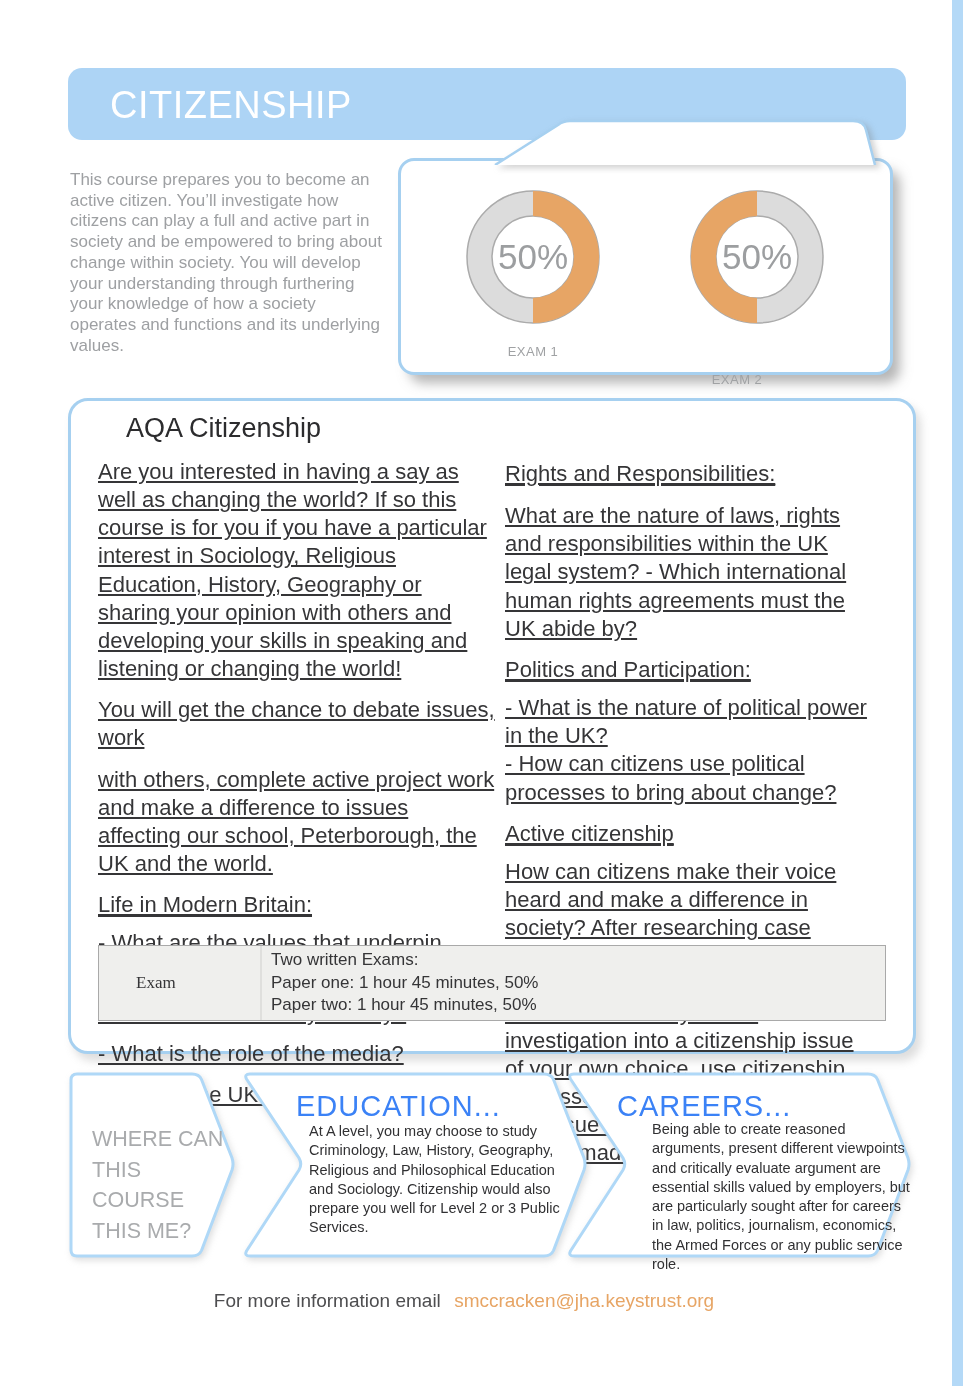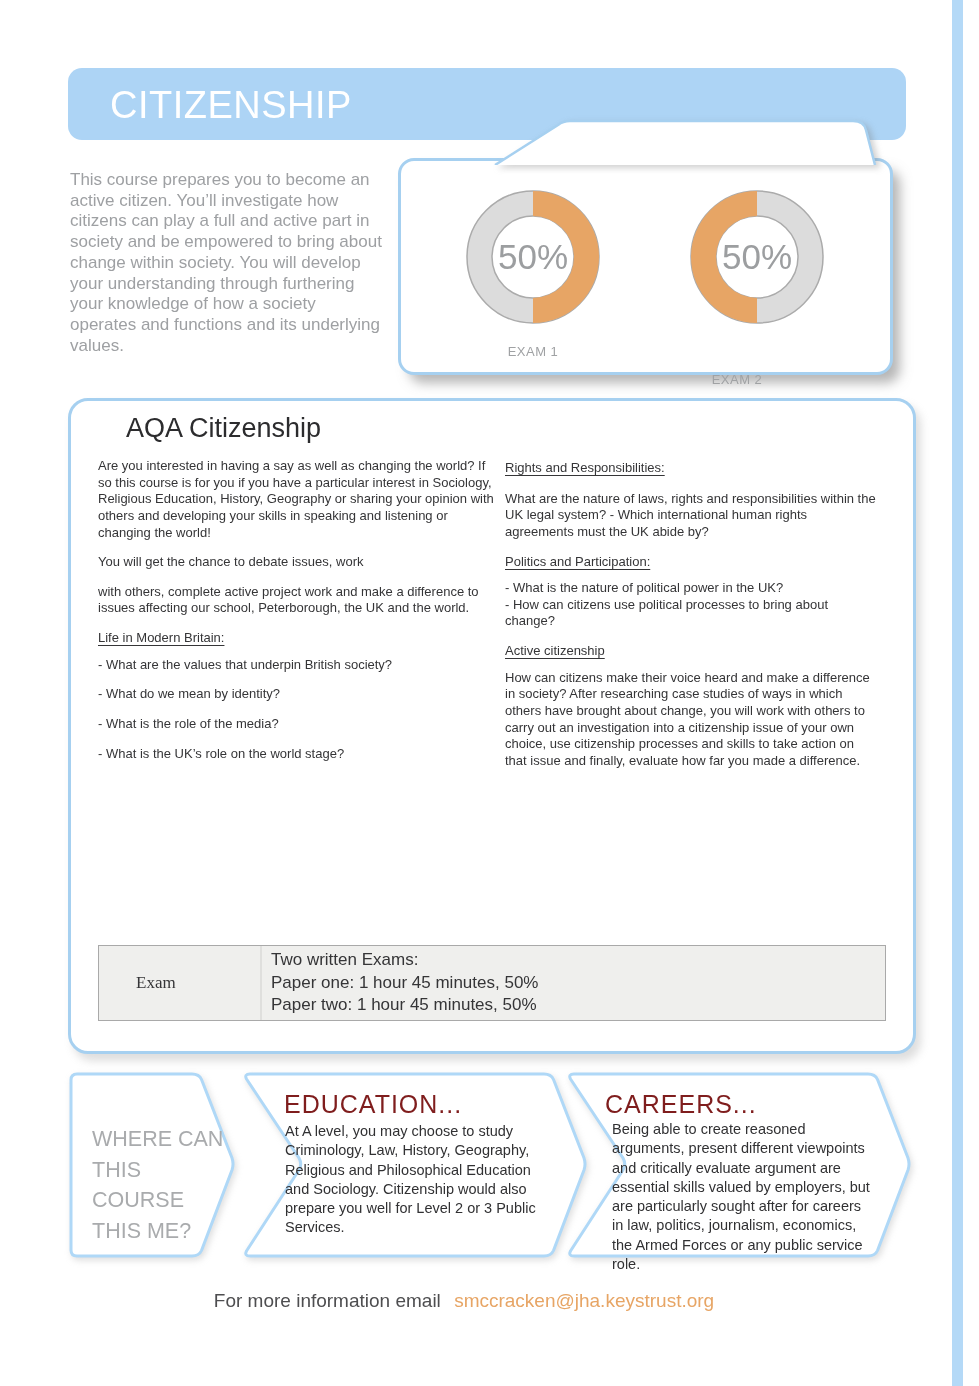--- a/index.html
+++ b/index.html
@@ -26,47 +26,47 @@
   #dash-tab svg{filter:drop-shadow(4px 3px 3px rgba(120,120,120,.35));}
   #dash-tab-label{left:60px;top:13px;width:320px;text-align:center;color:#A6A8AA;font-size:21px;letter-spacing:1px;}
   .donut{width:140px;height:140px;}
   .donut-value{font-size:35px;fill:#9C9EA0;font-family:"Liberation Sans","DejaVu Sans",sans-serif;}
   .exam-label{width:140px;text-align:center;color:#A0A2A4;font-size:13px;letter-spacing:.5px;}
 
   
   #main-panel{left:68px;top:398px;width:842px;height:650px;background:#ffffff;border:3px solid #A6D0F0;border-radius:20px;
     box-shadow:5px 7px 9px rgba(145,145,145,.3);}
   #main-heading{left:27px;top:12px;color:#2C2C2E;font-size:27px;font-weight:500;margin-left:28px;}
-  .col{color:#353537;font-size:13px;line-height:1.28;}
+  .col{color:#353537;font-size:22px;line-height:1.28;text-decoration:underline;}
   #col-left{left:27px;top:57px;width:398px;}
   #col-right{left:434px;top:57px;width:371px;}
   .b-p{margin:0 0 13px;}
   .b-li{margin:0 0 13px;}
   .b-h{margin:2px 0 10px;text-decoration:underline;text-underline-offset:3px;}
   .gap-top{margin-top:14px;}
 
   
   #exam-table{left:27px;top:544px;width:788px;height:76px;background:#EFEFED;border:1px solid #A9A9A9;display:flex;box-sizing:border-box;}
   #exam-table .cell1{width:163px;border-right:2px solid #DFDFDD;display:flex;align-items:center;padding-left:37px;box-sizing:border-box;
     color:#353537;font-size:17px;font-family:Liberation Serif, serif;}
   #exam-table .cell2{flex:1;display:flex;flex-direction:column;justify-content:center;padding-left:9px;
     color:#353537;font-size:17px;line-height:1.33;}
 
   
   .shape svg{filter:drop-shadow(2px 3px 3px rgba(150,150,150,.3));}
   #shape-question{left:66px;top:1070px;width:172px;height:190px;}
   #question-text{left:26px;top:54px;color:#A9ABAD;font-size:21.5px;line-height:1.42;}
   #shape-education{left:238px;top:1070px;width:352px;height:190px;}
   #shape-careers{left:562px;top:1070px;width:352px;height:190px;}
-  .pathway-heading{color:#7f1d1d;font-size:25px;letter-spacing:1px;}
-  .pathway-body{color:#313133;font-size:14.5px;line-height:1.33;}
+  .pathway-heading{color:#3b82f6;font-size:29px;letter-spacing:1px;margin-left:12px;}
+  .pathway-body{color:#313133;font-size:14.5px;line-height:1.33;margin-left:24px;}
   #education-heading{left:46px;top:20px;}
   #education-body{left:47px;top:52px;width:266px;}
   #careers-heading{left:43px;top:20px;}
-  #careers-body{left:50px;top:50px;width:262px;}
+  #careers-body{left:66px;top:50px;width:262px;}
 
   
   #footer{left:0;top:1290px;width:928px;text-align:center;font-size:19px;color:#4E4E50;}
   #footer-email{color:#E7A565;margin-left:8px;text-decoration:none;}
 </style>
 </head>
 <body>
 
 <div id="canvas">
 

